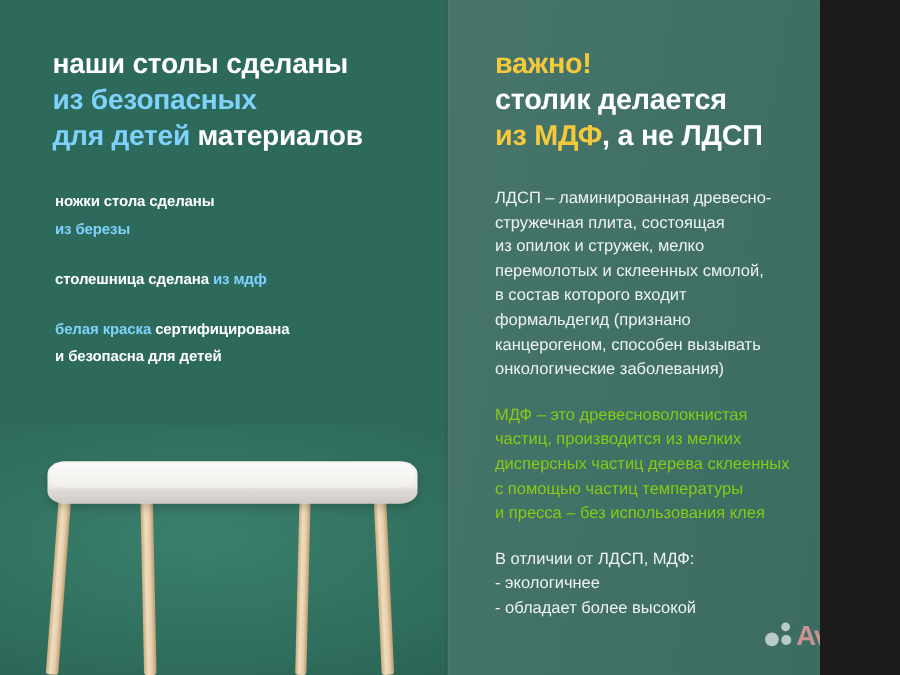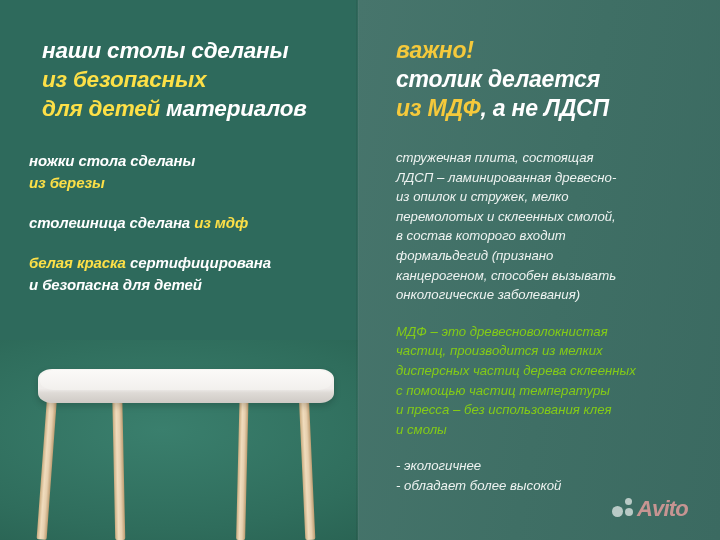--- a/index.html
+++ b/index.html
@@ -2,25 +2,24 @@
 <html><head>
 <meta charset="utf-8">
 <style>
   html, body {
     margin: 0;
     padding: 0;
     background: #1b1b1b;
   }
   #canvas {
     position: relative;
-    width: 720px;
+    width: 656px;
     height: 540px;
     overflow: hidden;
     font-family: "Liberation Sans", sans-serif;
-    font-style: italic;
     -webkit-font-smoothing: antialiased;
   }
 
   
   .panel {
     position: absolute;
     top: 0;
     height: 540px;
   }
   #left-panel {
@@ -39,42 +38,42 @@
     top: 0;
     left: 356px;
     width: 3px;
     height: 540px;
     background: linear-gradient(to right, rgba(0,0,0,0.10), rgba(255,255,255,0.05));
   }
 
   
   .txt { margin: 0; padding: 0; }
   .w  { color: #ffffff; }
-  .y  { color: #fde047; }
+  .y  { color: #7dd3fc; }
   .y2 { color: #f5c93b; }
   .y3 { color: #84cc16; }
   .soft { color: #eef3f1; }
 
   
   #left-headline {
     position: absolute;
     left: 42px;
     top: 36px;
     width: 310px;
     font-size: 22.5px;
     font-weight: bold;
     line-height: 29px;
     letter-spacing: -0.2px;
   }
   #left-bullets {
     position: absolute;
-    left: 29px;
+    left: 44px;
     top: 150px;
     width: 315px;
-    font-size: 15px;
+    font-size: 12px;
     font-weight: bold;
     line-height: 22px;
     letter-spacing: -0.1px;
   }
   .bullet-block { margin-bottom: 18px; }
   .bullet-block:last-child { margin-bottom: 8px; }
 
   
   #table-photo {
     position: absolute;
@@ -241,40 +240,40 @@
       <span class="w">столик делается</span>
     </div>
     <div class="txt">
       <span class="y2">из МДФ</span><span class="w">, а не ЛДСП</span>
     </div>
   </div>
 
   <div id="right-body">
 
     <div class="para soft">
+      <span class="para-line">ЛДСП – ламинированная древесно-</span>
       <span class="para-line">стружечная плита, состоящая</span>
-      <span class="para-line">ЛДСП – ламинированная древесно-</span>
       <span class="para-line">из опилок и стружек, мелко</span>
       <span class="para-line">перемолотых и склеенных смолой,</span>
       <span class="para-line">в состав которого входит</span>
       <span class="para-line">формальдегид (признано</span>
       <span class="para-line">канцерогеном, способен вызывать</span>
       <span class="para-line">онкологические заболевания)</span>
     </div>
 
     <div class="para y3">
       <span class="para-line">МДФ – это древесноволокнистая</span>
       <span class="para-line">частиц, производится из мелких</span>
       <span class="para-line">дисперсных частиц дерева склеенных</span>
       <span class="para-line">с помощью частиц температуры</span>
       <span class="para-line">и пресса – без использования клея</span>
-      <span class="para-line">и смолы</span>
     </div>
 
     <div class="para soft">
+      <span class="para-line">В отличии от ЛДСП, МДФ:</span>
       <span class="para-line">- экологичнее</span>
       <span class="para-line">- обладает более высокой</span>
     </div>
 
   </div>
 
   <div id="avito-logo">
     <span class="dot" id="dot-a"></span>
     <span class="dot" id="dot-b"></span>
     <span class="dot" id="dot-c"></span>

